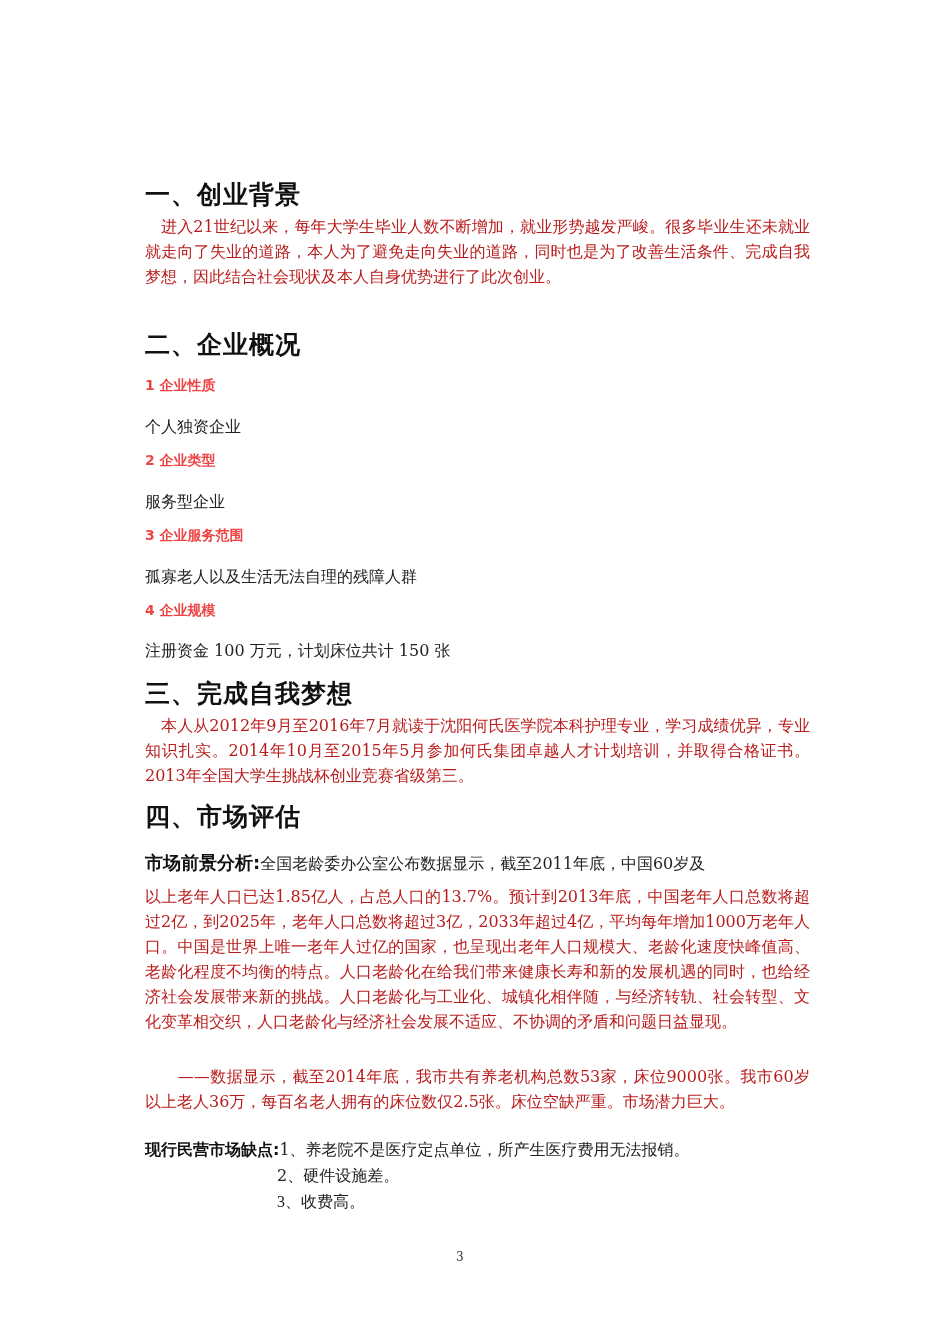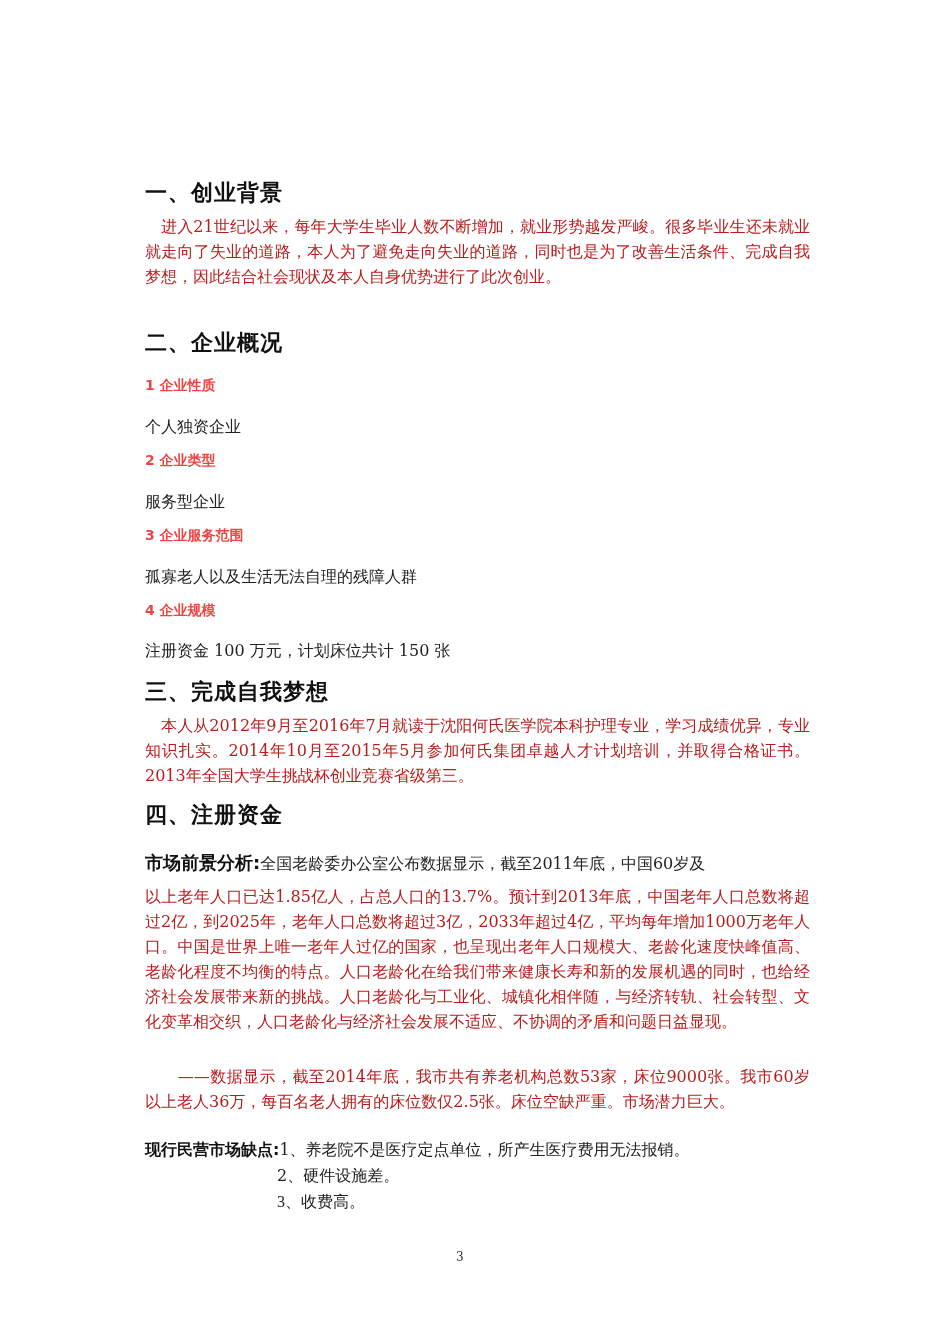--- a/index.html
+++ b/index.html
@@ -1,20 +1,20 @@
 <!DOCTYPE html>
 <html><head>
   <meta charset="utf-8">
   <style>
     html, body { margin: 0; padding: 0; background: #ffffff; }
     body { width: 950px; height: 1344px; position: relative; overflow: hidden;
            font-family: "DejaVu Serif", "Liberation Serif", serif; color: #111; }
     .page { position: absolute; left: 0; top: 0; width: 950px; height: 1344px; }
     .h1 { position: absolute; left: 145px; font-family: "DejaVu Sans", "Liberation Sans", sans-serif;
-          font-weight: bold; font-size: 22px; letter-spacing: 1px; color: #111; white-space: nowrap; }
+          font-weight: bold; font-size: 25px; letter-spacing: 1px; color: #111; white-space: nowrap; }
     .h2 { position: absolute; left: 145px; font-family: "DejaVu Sans", "Liberation Sans", sans-serif;
           font-weight: bold; font-size: 14px; color: #ef4444; white-space: nowrap; }
     .p { position: absolute; left: 145px; width: 665px; font-size: 16px; line-height: 25px;
          color: #b91c1c; text-align: justify; }
     .line { position: absolute; left: 145px; font-size: 16px; color: #222; white-space: nowrap; }
     .lbl { font-family: "DejaVu Sans", "Liberation Sans", sans-serif; font-weight: bold; color: #111; }
     .lbl-lg { font-size: 18px; }
     .pgnum { position: absolute; left: 456px; top: 1250px; font-size: 12px; color: #333; }
   </style>
 </head>
@@ -35,21 +35,21 @@
 
   <div class="h2" style="top:527px;">3 企业服务范围</div>
   <div class="line" style="top:567px;text-align:center;">孤寡老人以及生活无法自理的残障人群</div>
 
   <div class="h2" style="top:602px;">4 企业规模</div>
   <div class="line" style="top:641px;">注册资金 100 万元，计划床位共计 150 张</div>
 
   <div class="h1" style="top:677px;">三、完成自我梦想</div>
   <div class="p" style="top:713px;">　本人从2012年9月至2016年7月就读于沈阳何氏医学院本科护理专业，学习成绩优异，专业知识扎实。2014年10月至2015年5月参加何氏集团卓越人才计划培训，并取得合格证书。2013年全国大学生挑战杯创业竞赛省级第三。</div>
 
-  <div class="h1" style="top:800px;">四、注册资金</div>
+  <div class="h1" style="top:800px;">四、市场评估</div>
 
   <div class="line" style="top:851px;">
     <span class="lbl lbl-lg">市场前景分析:</span><span>全国老龄委办公室公布数据显示，截至2011年底，中国60岁及</span>
   </div>
   <div class="p" style="top:884px;">以上老年人口已达1.85亿人，占总人口的13.7%。预计到2013年底，中国老年人口总数将超过2亿，到2025年，老年人口总数将超过3亿，2033年超过4亿，平均每年增加1000万老年人口。中国是世界上唯一老年人过亿的国家，也呈现出老年人口规模大、老龄化速度快峰值高、老龄化程度不均衡的特点。人口老龄化在给我们带来健康长寿和新的发展机遇的同时，也给经济社会发展带来新的挑战。人口老龄化与工业化、城镇化相伴随，与经济转轨、社会转型、文化变革相交织，人口老龄化与经济社会发展不适应、不协调的矛盾和问题日益显现。</div>
 
   <div class="p" style="top:1064px;">　　——数据显示，截至2014年底，我市共有养老机构总数53家，床位9000张。我市60岁以上老人36万，每百名老人拥有的床位数仅2.5张。床位空缺严重。市场潜力巨大。</div>
 
   <div class="line" style="top:1140px;">
     <span class="lbl">现行民营市场缺点:</span><span>1、养老院不是医疗定点单位，所产生医疗费用无法报销。</span>

